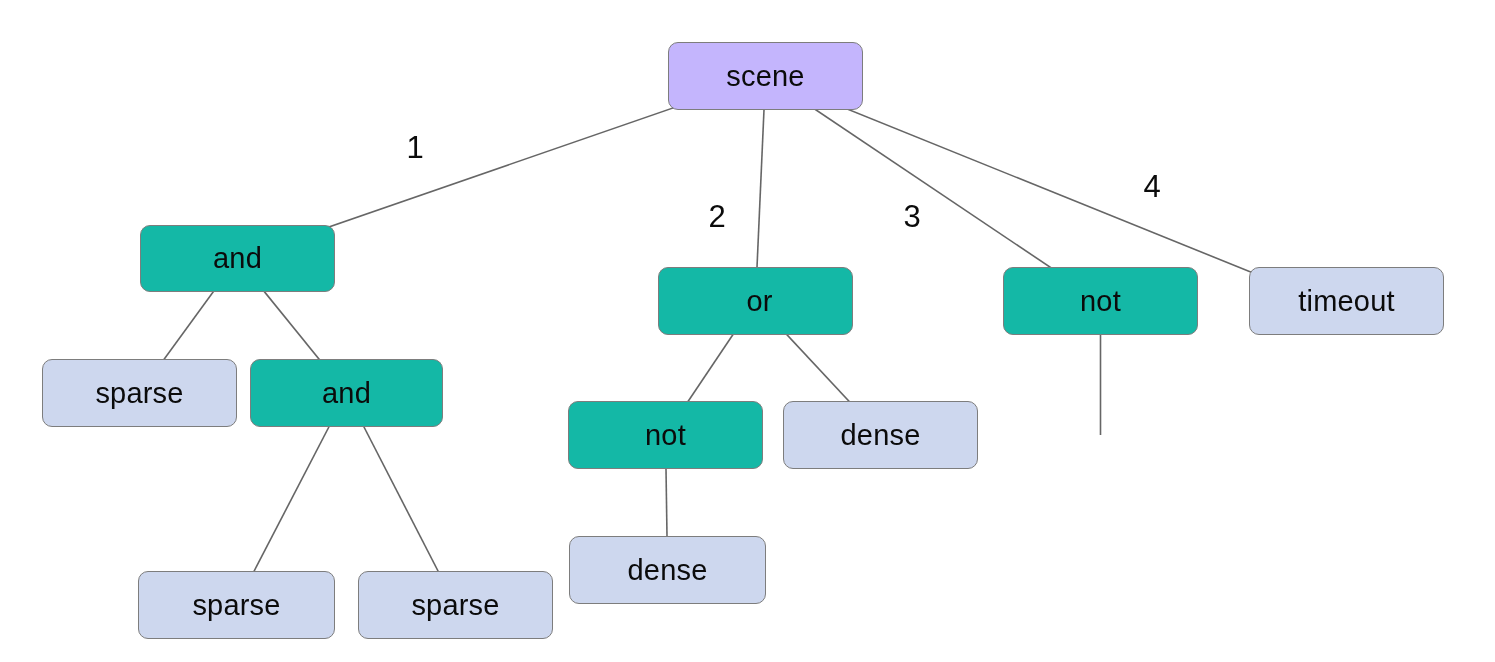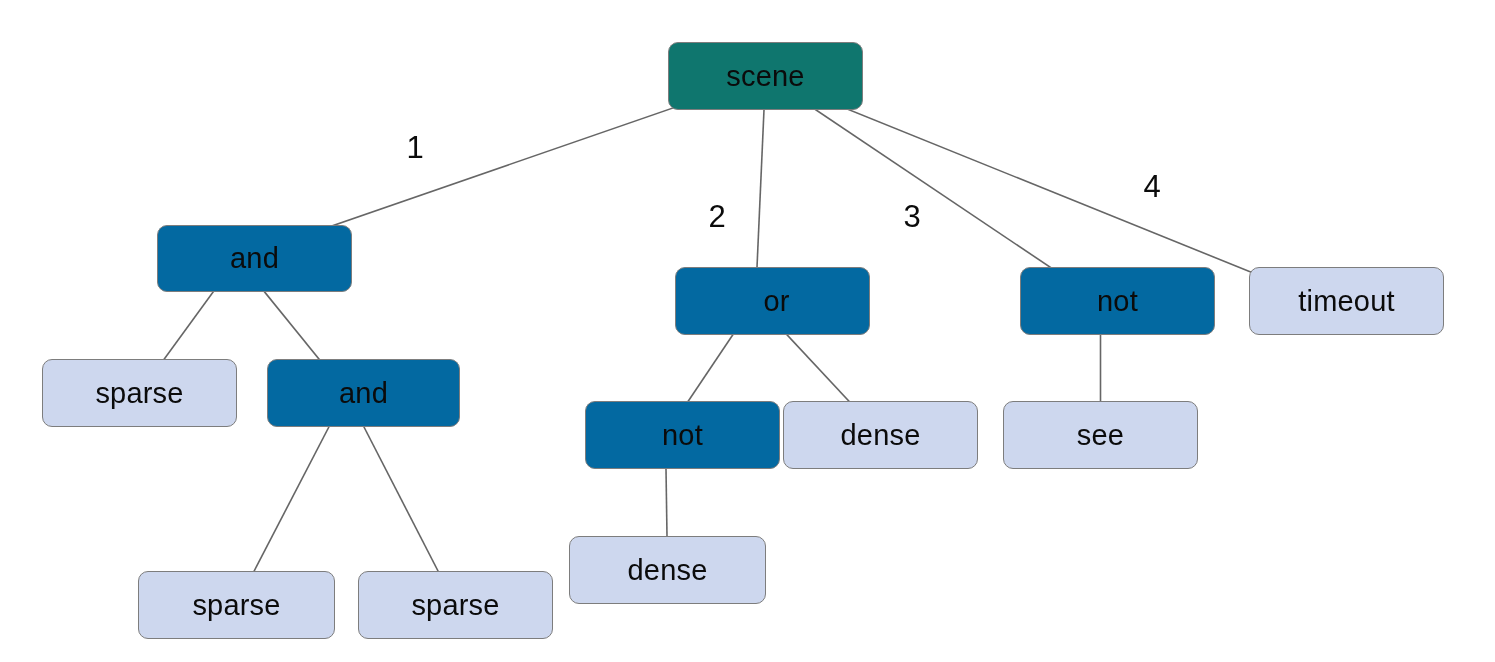--- a/index.html
+++ b/index.html
@@ -28,22 +28,22 @@
     border: 1.6px solid #7d7d7d;
     border-radius: 10px;
     display: flex;
     align-items: center;
     justify-content: center;
     font-size: 29px;
     line-height: 1;
     color: #0b0b0b;
     letter-spacing: 0.2px;
   }
-  .node.root     { background: #0f766e; }
-  .node.operator { background: #0369a1; margin-left: 17px; }
+  .node.root     { background: #c4b5fd; }
+  .node.operator { background: #14b8a6; }
   .node.leaf     { background: #cdd7ee; }
   .edge-label {
     position: absolute;
     transform: translate(-50%, -50%);
     font-size: 31px;
     color: #0b0b0b;
     line-height: 1;
   }
 </style>
 </head>
@@ -71,17 +71,16 @@
     <div class="edge-label" style="left: 1152px; top: 186px;">4</div>
     <div class="node root" style="left: 668px; top: 42px; width: 195px; height: 68px;">scene</div>
     <div class="node operator" style="left: 140px; top: 225px; width: 195px; height: 67px;">and</div>
     <div class="node operator" style="left: 658px; top: 267px; width: 195px; height: 68px; padding-left: 8px;">or</div>
     <div class="node operator" style="left: 1003px; top: 267px; width: 195px; height: 68px;">not</div>
     <div class="node leaf" style="left: 1225px; top: 267px; width: 195px; height: 68px; margin-left: 24px;">timeout</div>
     <div class="node leaf" style="left: 42px; top: 359px; width: 195px; height: 68px;">sparse</div>
     <div class="node operator" style="left: 250px; top: 359px; width: 193px; height: 68px;">and</div>
     <div class="node operator" style="left: 568px; top: 401px; width: 195px; height: 68px;">not</div>
     <div class="node leaf" style="left: 783px; top: 401px; width: 195px; height: 68px;">dense</div>
-    <div class="node leaf" style="left: 1003px; top: 401px; width: 195px; height: 68px;">see</div>
     <div class="node leaf" style="left: 138px; top: 571px; width: 197px; height: 68px;">sparse</div>
     <div class="node leaf" style="left: 358px; top: 571px; width: 195px; height: 68px;">sparse</div>
     <div class="node leaf" style="left: 569px; top: 536px; width: 197px; height: 68px;">dense</div>
   </div>
 
 </body></html>

